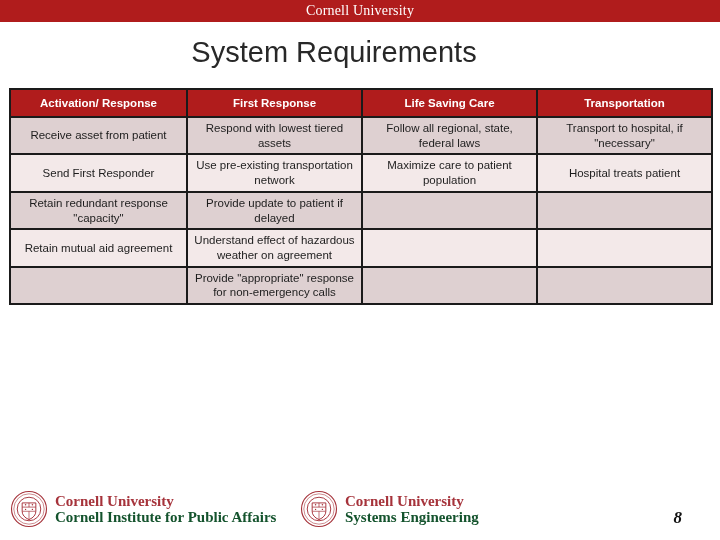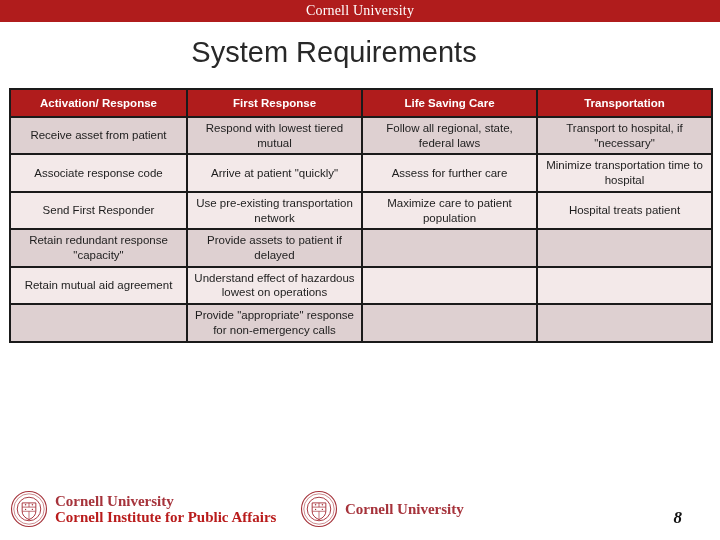--- a/index.html
+++ b/index.html
@@ -119,21 +119,21 @@
     font-family: "Liberation Serif", serif;
     font-size: 15px;
     font-weight: bold;
     color: #a6333b;
     white-space: nowrap;
   }
   .logo-line2 {
     font-family: "Liberation Serif", serif;
     font-size: 15px;
     font-weight: bold;
-    color: #b91c1c;
+    color: #14532d;
     white-space: nowrap;
   }
   .page-number {
     position: absolute;
     right: 38px;
     top: 22px;
     font-family: "Liberation Serif", serif;
     font-style: italic;
     font-weight: bold;
     font-size: 17px;
@@ -161,45 +161,39 @@
       <tr>
         <th>Activation/ Response</th>
         <th>First Response</th>
         <th>Life Saving Care</th>
         <th>Transportation</th>
       </tr>
     </thead>
     <tbody>
       <tr class="row-dark">
         <td>Receive asset from patient</td>
-        <td>Respond with lowest tiered mutual</td>
+        <td>Respond with lowest tiered assets</td>
         <td>Follow all regional, state, federal laws</td>
         <td>Transport to hospital, if "necessary"</td>
-      </tr>
-      <tr class="row-light">
-        <td>Associate response code</td>
-        <td>Arrive at patient "quickly"</td>
-        <td>Assess for further care</td>
-        <td>Minimize transportation time to hospital</td>
       </tr>
       <tr class="row-light">
         <td>Send First Responder</td>
         <td>Use pre-existing transportation network</td>
         <td>Maximize care to patient population</td>
         <td>Hospital treats patient</td>
       </tr>
       <tr class="row-dark">
         <td>Retain redundant response "capacity"</td>
-        <td>Provide assets to patient if delayed</td>
+        <td>Provide update to patient if delayed</td>
         <td class="cell-empty"></td>
         <td class="cell-empty"></td>
       </tr>
       <tr class="row-light">
         <td>Retain mutual aid agreement</td>
-        <td>Understand effect of hazardous lowest on operations</td>
+        <td>Understand effect of hazardous weather on agreement</td>
         <td class="cell-empty"></td>
         <td class="cell-empty"></td>
       </tr>
       <tr class="row-dark">
         <td class="cell-empty"></td>
         <td>Provide "appropriate" response for non-emergency calls</td>
         <td class="cell-empty"></td>
         <td class="cell-empty"></td>
       </tr>
     </tbody>
@@ -243,17 +237,18 @@
       <path d="M32 56 h36" stroke="#a6333b" stroke-width="1.8"></path>
       <g fill="#a6333b">
         <circle cx="41" cy="39" r="2"></circle>
         <circle cx="59" cy="39" r="2"></circle>
         <circle cx="41" cy="51" r="1.8"></circle>
         <circle cx="59" cy="51" r="1.8"></circle>
       </g>
     </svg>
     <div class="logo-lines">
       <div class="logo-line1">Cornell University</div>
+      <div class="logo-line2">Systems Engineering</div>
     </div>
   </div>
 
   <div class="page-number">8</div>
 </div>
 
 </body></html>

